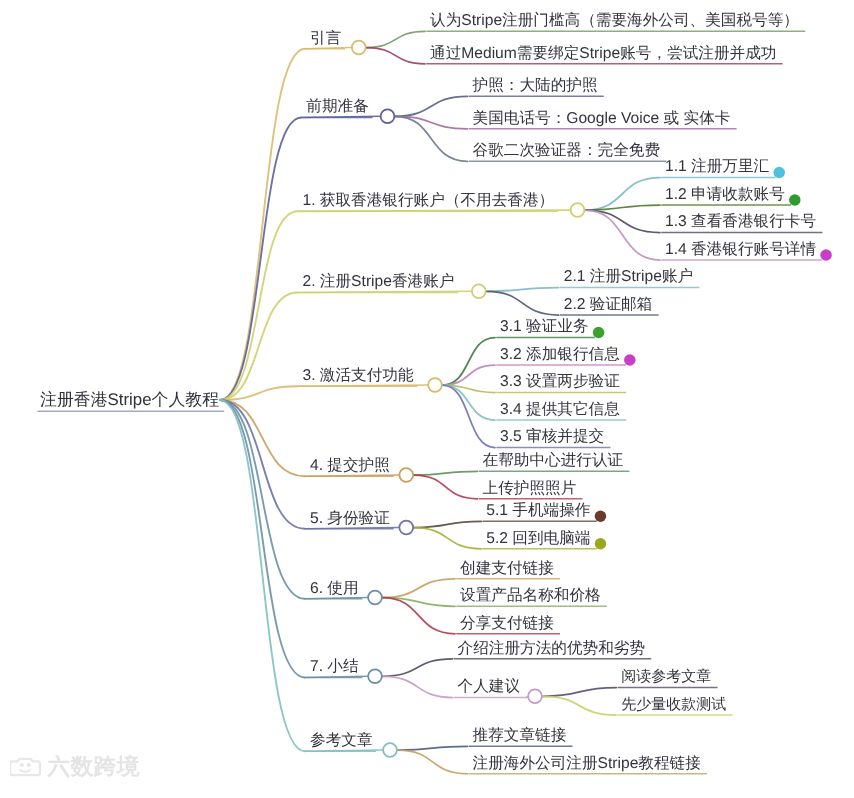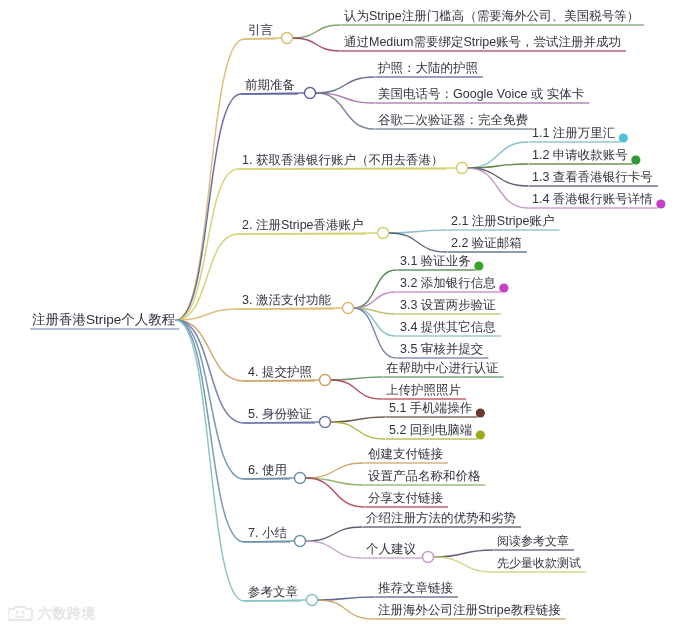--- a/index.html
+++ b/index.html
@@ -65,21 +65,21 @@
     align-items: center;
     gap: 4px;
     opacity: 0.95;
     pointer-events: none;
   }
   .wm-logo {
     display: block;
   }
   .wm-text {
     font-family: "Liberation Sans", "DejaVu Sans", sans-serif;
-    font-size: 14px;
+    font-size: 18px;
     font-weight: bold;
     color: #e3e3e3;
     letter-spacing: 0.5px;
     line-height: 1;
   }
 </style>
 </head>
 <body>
 
 <svg id="mindmap" viewBox="0 0 683 638" xmlns="http://www.w3.org/2000/svg">

